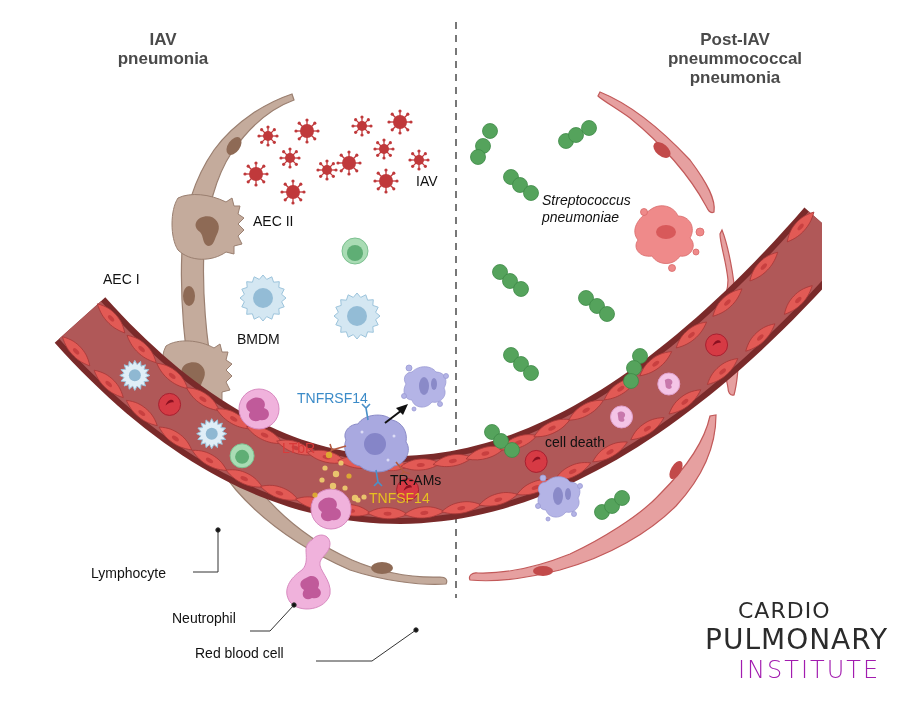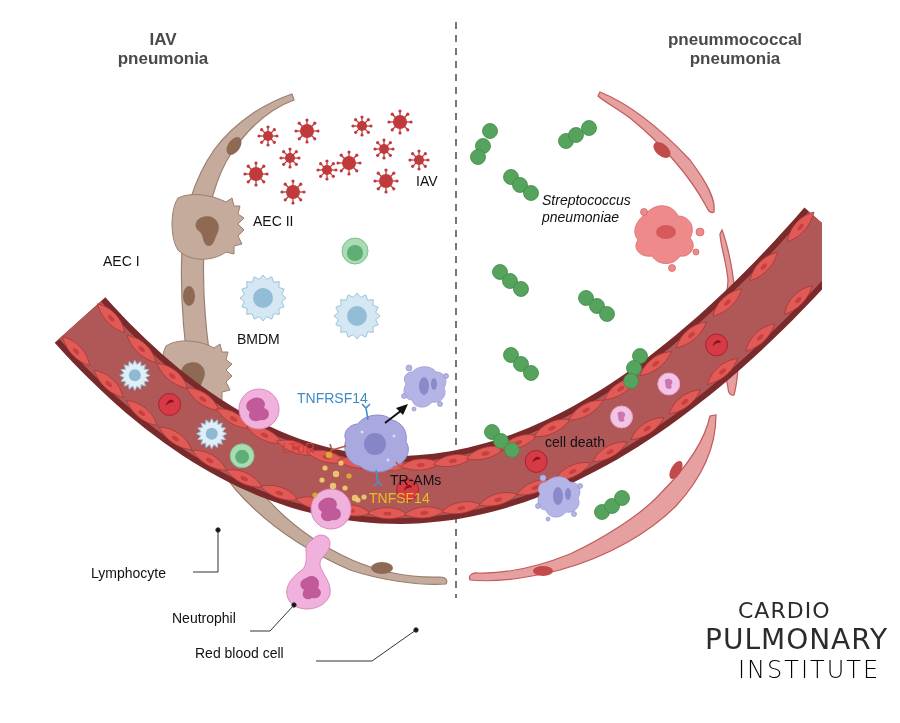--- a/index.html
+++ b/index.html
@@ -687,39 +687,40 @@
         <line x1="728.2" y1="607.2" x2="728.2" y2="654" stroke="url(#logoGrad)" stroke-width="1.1"></line>
       </g>
   </svg>
 
   
   <div class="title" style="left:108px; top:30px; width:110px;">
     <div>IAV</div>
     <div>pneumonia</div>
   </div>
   <div class="title" style="left:655px; top:30px; width:160px;">
+    <div>Post-IAV</div>
     <div>pneummococcal</div>
     <div>pneumonia</div>
   </div>
 
   
   <div class="lbl" style="left:416px; top:173px;">IAV</div>
   <div class="lbl" style="left:253px; top:213px;">AEC II</div>
-  <div class="lbl" style="left:103px; top:253px;text-align:right;">AEC I</div>
+  <div class="lbl" style="left:103px; top:271px;text-align:right;">AEC I</div>
   <div class="lbl" style="left:237px; top:331px;">BMDM</div>
   <div class="lbl" style="left:297px; top:390px; color:#3b8bc8;">TNFRSF14</div>
   <div class="lbl" style="left:282px; top:440px; color:#d93a3a;">LTbR</div>
   <div class="lbl" style="left:390px; top:430px;margin-top:42px;">TR-AMs</div>
   <div class="lbl" style="left:369px; top:490px; color:#e6c020;">TNFSF14</div>
   <div class="lbl" style="left:91px; top:565px;">Lymphocyte</div>
   <div class="lbl" style="left:172px; top:610px;">Neutrophil</div>
   <div class="lbl" style="left:195px; top:645px;">Red blood cell</div>
   <div class="lbl ital" style="left:542px; top:156px; line-height:17px;margin-top:36px;">
     <div>Streptococcus</div>
     <div>pneumoniae</div>
   </div>
   <div class="lbl" style="left:545px; top:434px;">cell death</div>
 
   
   <div class="logo-text" style="left:738px; top:598px; font-size:22px; line-height:26px;">CARDIO</div>
   <div class="logo-text" style="left:705px; top:627px; font-size:28px; line-height:26px;">PULMONARY</div>
-  <div class="logo-text" style="left:738px; top:657px; font-size:24px; line-height:26px; color:#000000; font-weight:200; letter-spacing:2px;">INSTITUTE</div>
+  <div class="logo-text" style="left:738px; top:657px; font-size:24px; line-height:26px; color:#a21caf; font-weight:200; letter-spacing:2px;">INSTITUTE</div>
 </div>
 
 </body></html>

